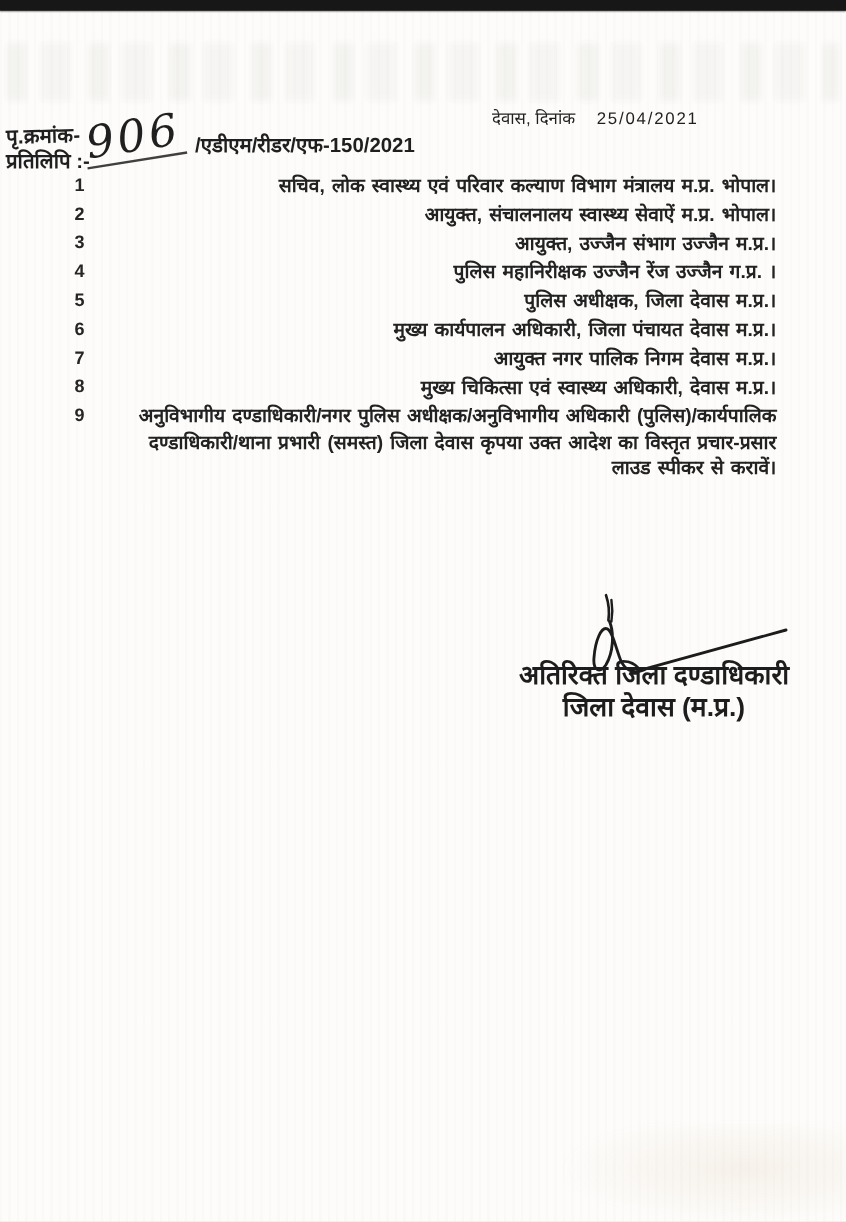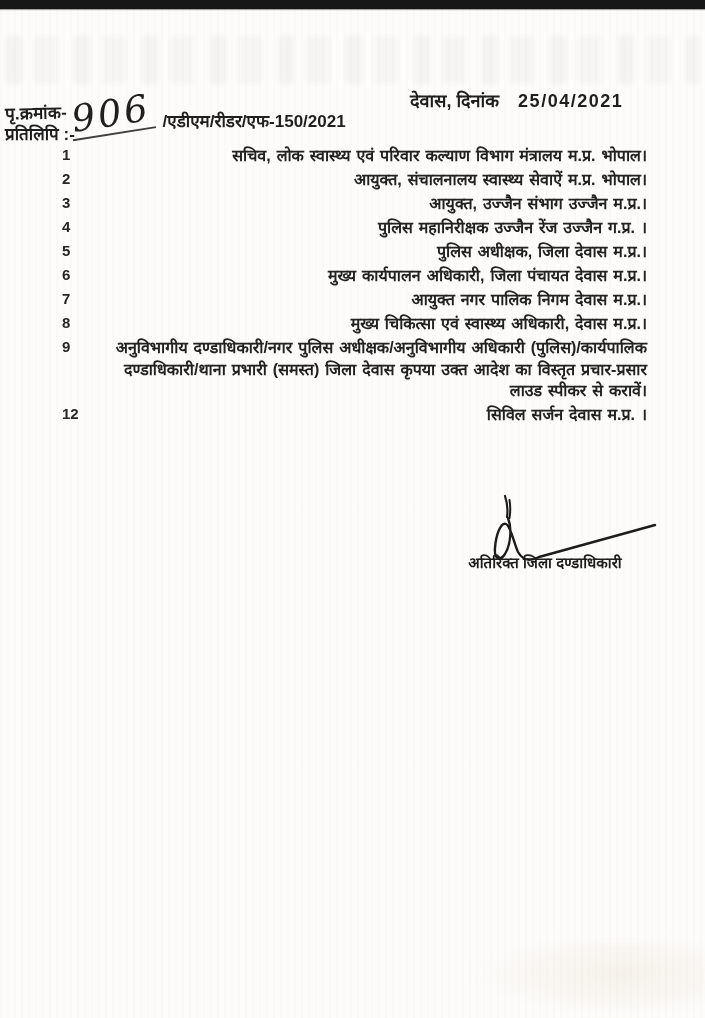--- a/index.html
+++ b/index.html
@@ -46,21 +46,21 @@
     padding:0 2px 1px 2px;
     line-height:1;
   }
   .ref-suffix{
     font-size:17px;font-weight:700;word-spacing:2px;
     transform:translateY(-4px);
     margin-top:25px;
   }
   .place-date{
     position:absolute;left:410px;top:88px;
-    font-size:18px;font-weight:700;white-space:nowrap;
+    font-size:14px;font-weight:400;white-space:nowrap;
   }
   .place-date .dt{margin-left:14px;letter-spacing:1.5px;}
   .copy-label{
     position:absolute;left:5px;top:122px;
     font-size:17px;font-weight:700;
   }
   .recipient-list{
     position:absolute;left:62px;top:145px;width:586px;
   }
   .rrow{display:flex;margin-bottom:2.5px;}
@@ -78,21 +78,21 @@
   }
   .signature-svg{
     position:absolute;left:468px;top:484px;
     width:200px;height:90px;
   }
   .sign-block{
     position:absolute;left:410px;top:549px;width:270px;
     text-align:center;
   }
   .sign-line{
-    font-size:15px;font-weight:700;line-height:27px;
+    font-size:22px;font-weight:700;line-height:27px;
     white-space:nowrap;color:#1d1d1d;
   }
   .smudge{
     position:absolute;right:0;bottom:0;width:240px;height:80px;
     background:radial-gradient(ellipse at 65% 45%, rgba(205,175,140,0.14), rgba(205,175,140,0) 70%);
     filter:blur(3px);
   }
 </style>
 </head>
 <body>
@@ -145,35 +145,32 @@
         <div class="rtxt">आयुक्त नगर पालिक निगम देवास म.प्र.।</div>
       </div>
       <div class="rrow">
         <div class="rno">8</div>
         <div class="rtxt">मुख्य चिकित्सा एवं स्वास्थ्य अधिकारी, देवास म.प्र.।</div>
       </div>
       <div class="rrow">
         <div class="rno">9</div>
         <div class="rtxt">अनुविभागीय दण्डाधिकारी/नगर पुलिस अधीक्षक/अनुविभागीय अधिकारी (पुलिस)/कार्यपालिक दण्डाधिकारी/थाना प्रभारी (समस्त) जिला देवास कृपया उक्त आदेश का विस्तृत प्रचार-प्रसार लाउड स्पीकर से करावें।</div>
       </div>
-      <div class="rrow">
-        <div class="rno">12</div>
-        <div class="rtxt">सिविल सर्जन देवास म.प्र. ।</div>
-      </div>
     </div>
 
   <svg class="signature-svg" viewBox="0 0 200 90" xmlns="http://www.w3.org/2000/svg">
     <g fill="none" stroke="#1c1c1c" stroke-linecap="round" stroke-linejoin="round">
       <path d="M37,12 C39,18 40,26 39,33" stroke-width="2.2"></path>
       <path d="M41.5,16 C42.5,22 42.5,28 41.5,34" stroke-width="2"></path>
       <path d="M40,34 C44,44 43,60 37,70 C32,77.5 26,75 27,64
                C28,50 33,38 38,40 C43,42.5 45.5,58 50,68
                C54,75 61,78.5 71,73 L187,41" stroke-width="2.4"></path>
     </g>
   </svg>
 
   <div class="sign-block">
     <div class="sign-line">अतिरिक्त जिला दण्डाधिकारी</div>
+    <div class="sign-line">जिला देवास (म.प्र.)</div>
   </div>
 
   <div class="smudge"></div>
 
 </div>
 
 </body></html>

